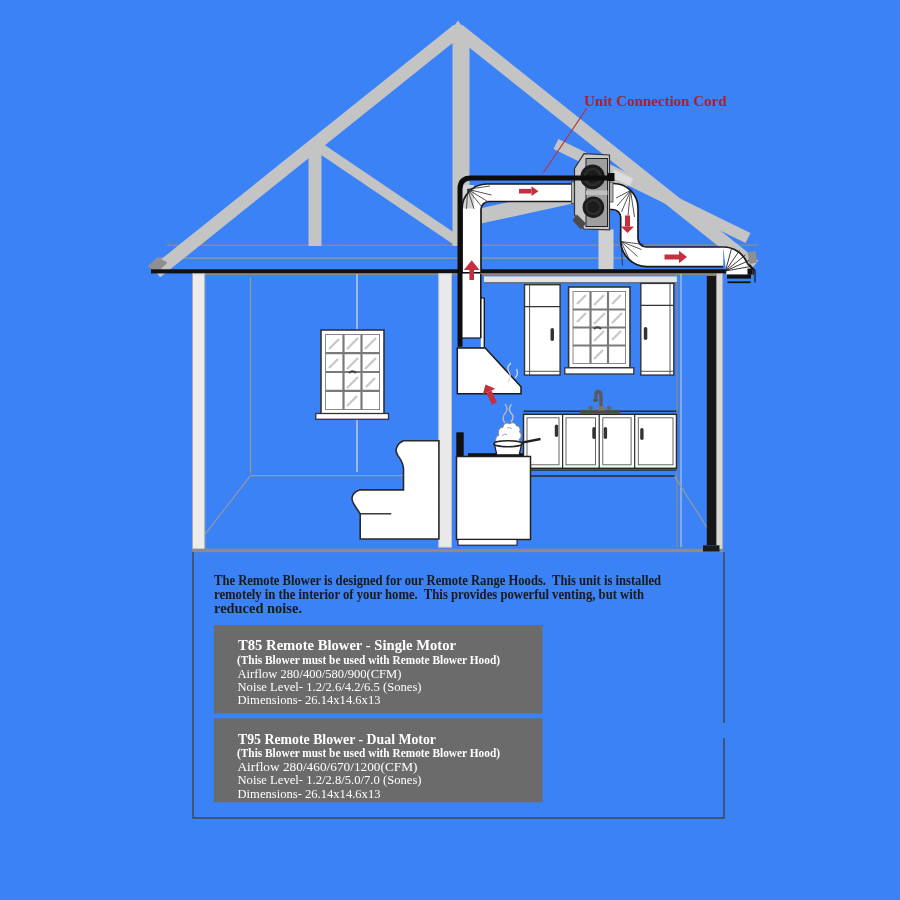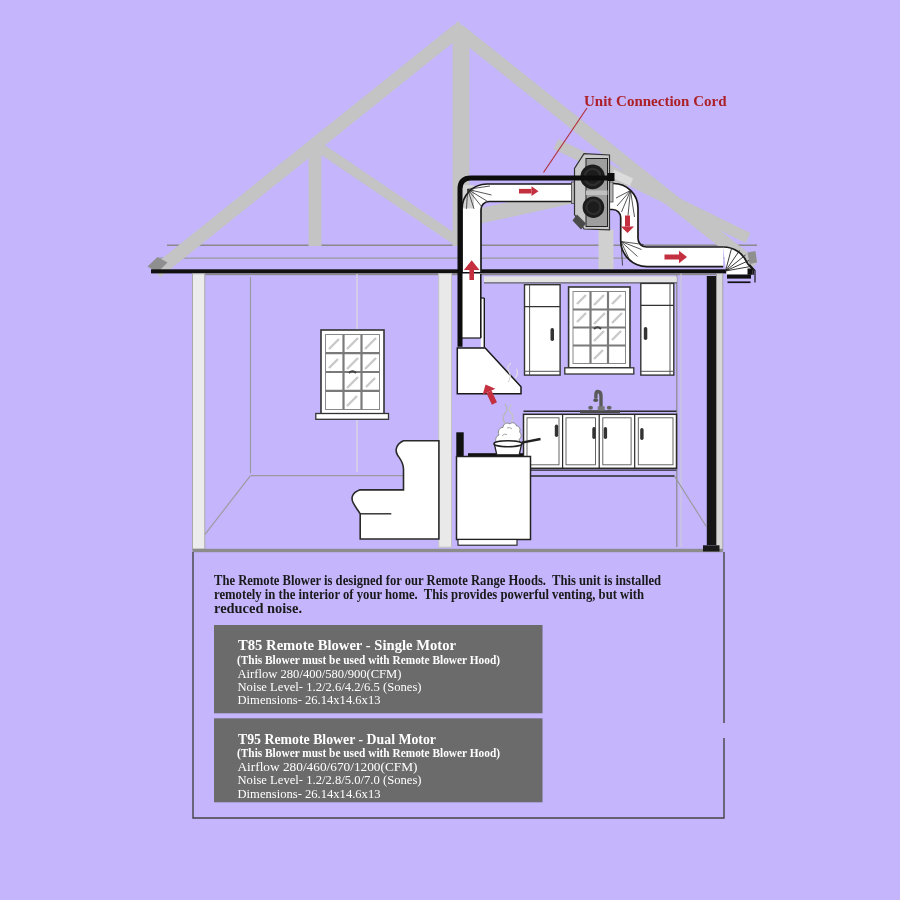--- a/index.html
+++ b/index.html
@@ -1,16 +1,16 @@
 <!DOCTYPE html>
 <html><head>
 <meta charset="utf-8">
 <style>
 html,body{margin:0;padding:0;background:#fff;}
-#page{position:relative;width:900px;height:900px;background:#c4b5fd;overflow:hidden;text-align:right;}
+#page{position:relative;width:900px;height:900px;background:#3b82f6;overflow:hidden;text-align:right;}
 svg{position:absolute;top:0;left:0;}
 text{font-family:"Liberation Serif",serif;}
 </style>
 </head>
 <body>
 <div id="page">
 <svg width="900" height="900" viewBox="0 0 900 900">
 
 <line x1="167" y1="245.3" x2="757" y2="245.3" stroke="#8a8a8a" stroke-width="1.4"></line>
 <line x1="159" y1="258.2" x2="751" y2="258.2" stroke="#9a9a9a" stroke-width="1.2"></line>

